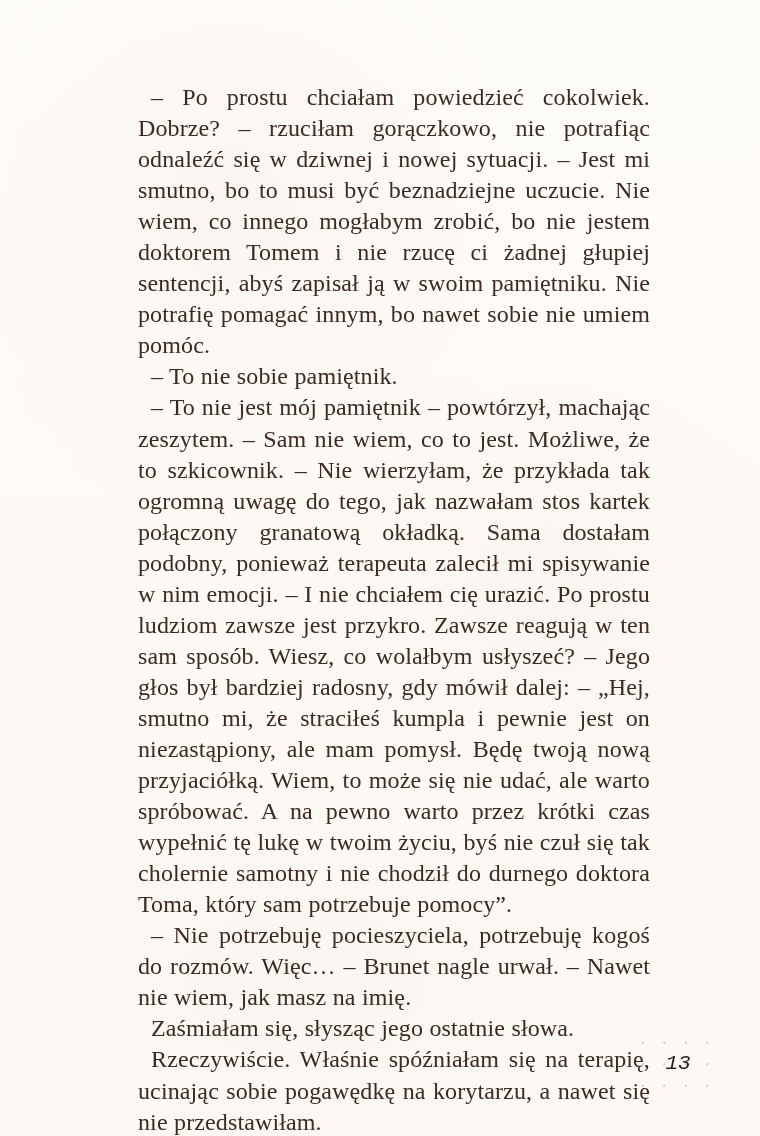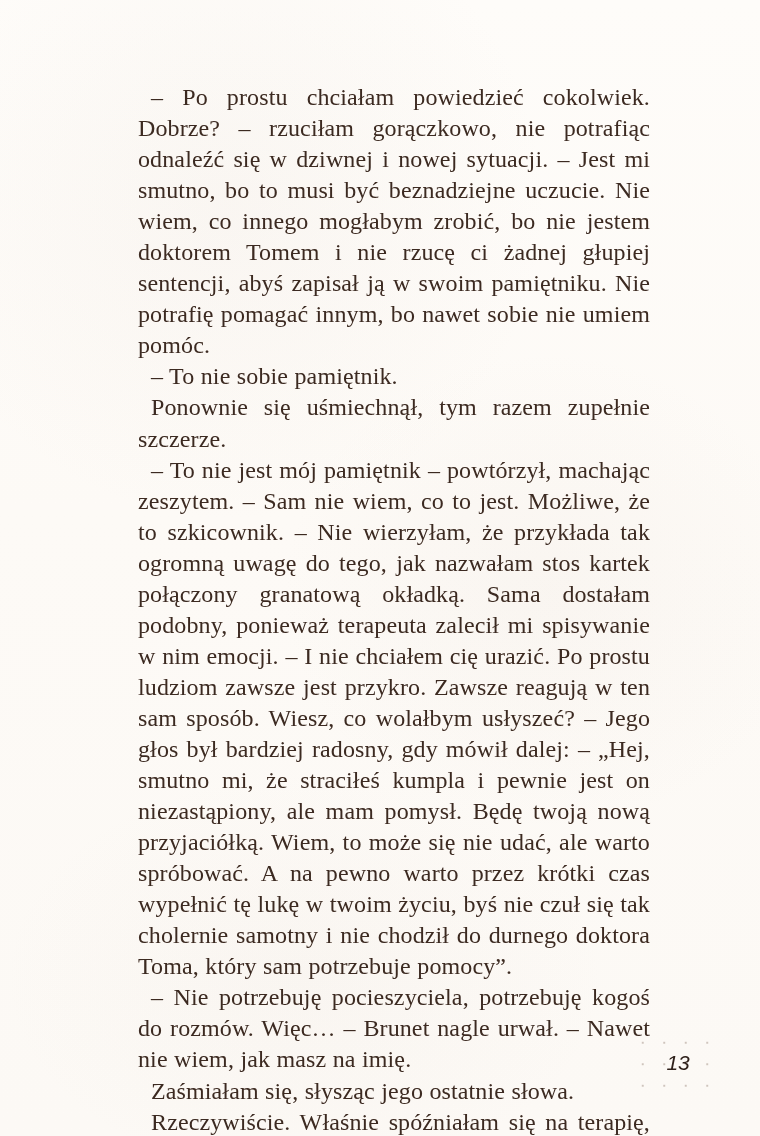--- a/index.html
+++ b/index.html
@@ -74,41 +74,40 @@
   }
   .folio .folio-number {
     position: absolute;
     left: 0;
     top: 0;
     width: 96px;
     height: 72px;
     display: flex;
     align-items: center;
     justify-content: center;
-    font-family: Liberation Sans, sans-serif;
+    font-family: Liberation Mono, monospace;
     font-style: italic;
     font-size: 21px;
     color: #2e201a;
     letter-spacing: -0.01em;
     padding-left: 2px;
     padding-bottom: 4px;
     box-sizing: border-box;
   }
 </style>
 </head>
 <body>
 
 <div class="paper-texture"></div>
 
 <div class="page">
 
   <div class="text-block">
     <p>– Po prostu chciałam powiedzieć cokolwiek. Dobrze? – rzuciłam gorączkowo, nie potrafiąc odnaleźć się w dziwnej i nowej sytuacji. – Jest mi smutno, bo to musi być beznadziejne uczucie. Nie wiem, co innego mogłabym zrobić, bo nie jestem doktorem Tomem i nie rzucę ci żadnej głupiej sentencji, abyś zapisał ją w swoim pamiętniku. Nie potrafię pomagać innym, bo nawet sobie nie umiem pomóc.</p>
     <p>– To nie sobie pamiętnik.</p>
-    <p>Ponownie się uśmiechnął, tym razem zupełnie szczerze.</p>
     <p>– To nie jest mój pamiętnik – powtórzył, machając zeszytem. – Sam nie wiem, co to jest. Możliwe, że to szkicownik. – Nie wierzyłam, że przykłada tak ogromną uwagę do tego, jak nazwałam stos kartek połączony granatową okładką. Sama dostałam podobny, ponieważ terapeuta zalecił mi spisywanie w nim emocji. – I nie chciałem cię urazić. Po prostu ludziom zawsze jest przykro. Zawsze reagują w ten sam sposób. Wiesz, co wolałbym usłyszeć? – Jego głos był bardziej radosny, gdy mówił dalej: – „Hej, smutno mi, że straciłeś kumpla i pewnie jest on niezastąpiony, ale mam pomysł.  Będę twoją nową przyjaciółką. Wiem, to może się nie udać, ale warto spróbować. A na pewno warto przez krótki czas wypełnić tę lukę w twoim życiu, byś nie czuł się tak cholernie samotny i nie chodził do durnego doktora Toma, który sam potrzebuje pomocy”.</p>
     <p>– Nie potrzebuję pocieszyciela, potrzebuję kogoś do rozmów. Więc… – Brunet nagle urwał. – Nawet nie wiem, jak masz na imię.</p>
     <p>Zaśmiałam się, słysząc jego ostatnie słowa.</p>
     <p>Rzeczywiście. Właśnie spóźniałam się na terapię, ucinając sobie pogawędkę na korytarzu, a nawet się nie przedstawiłam.</p>
   </div>
 
   <div class="folio">
     <div class="dots"></div>
     <div class="folio-number">13</div>
   </div>

